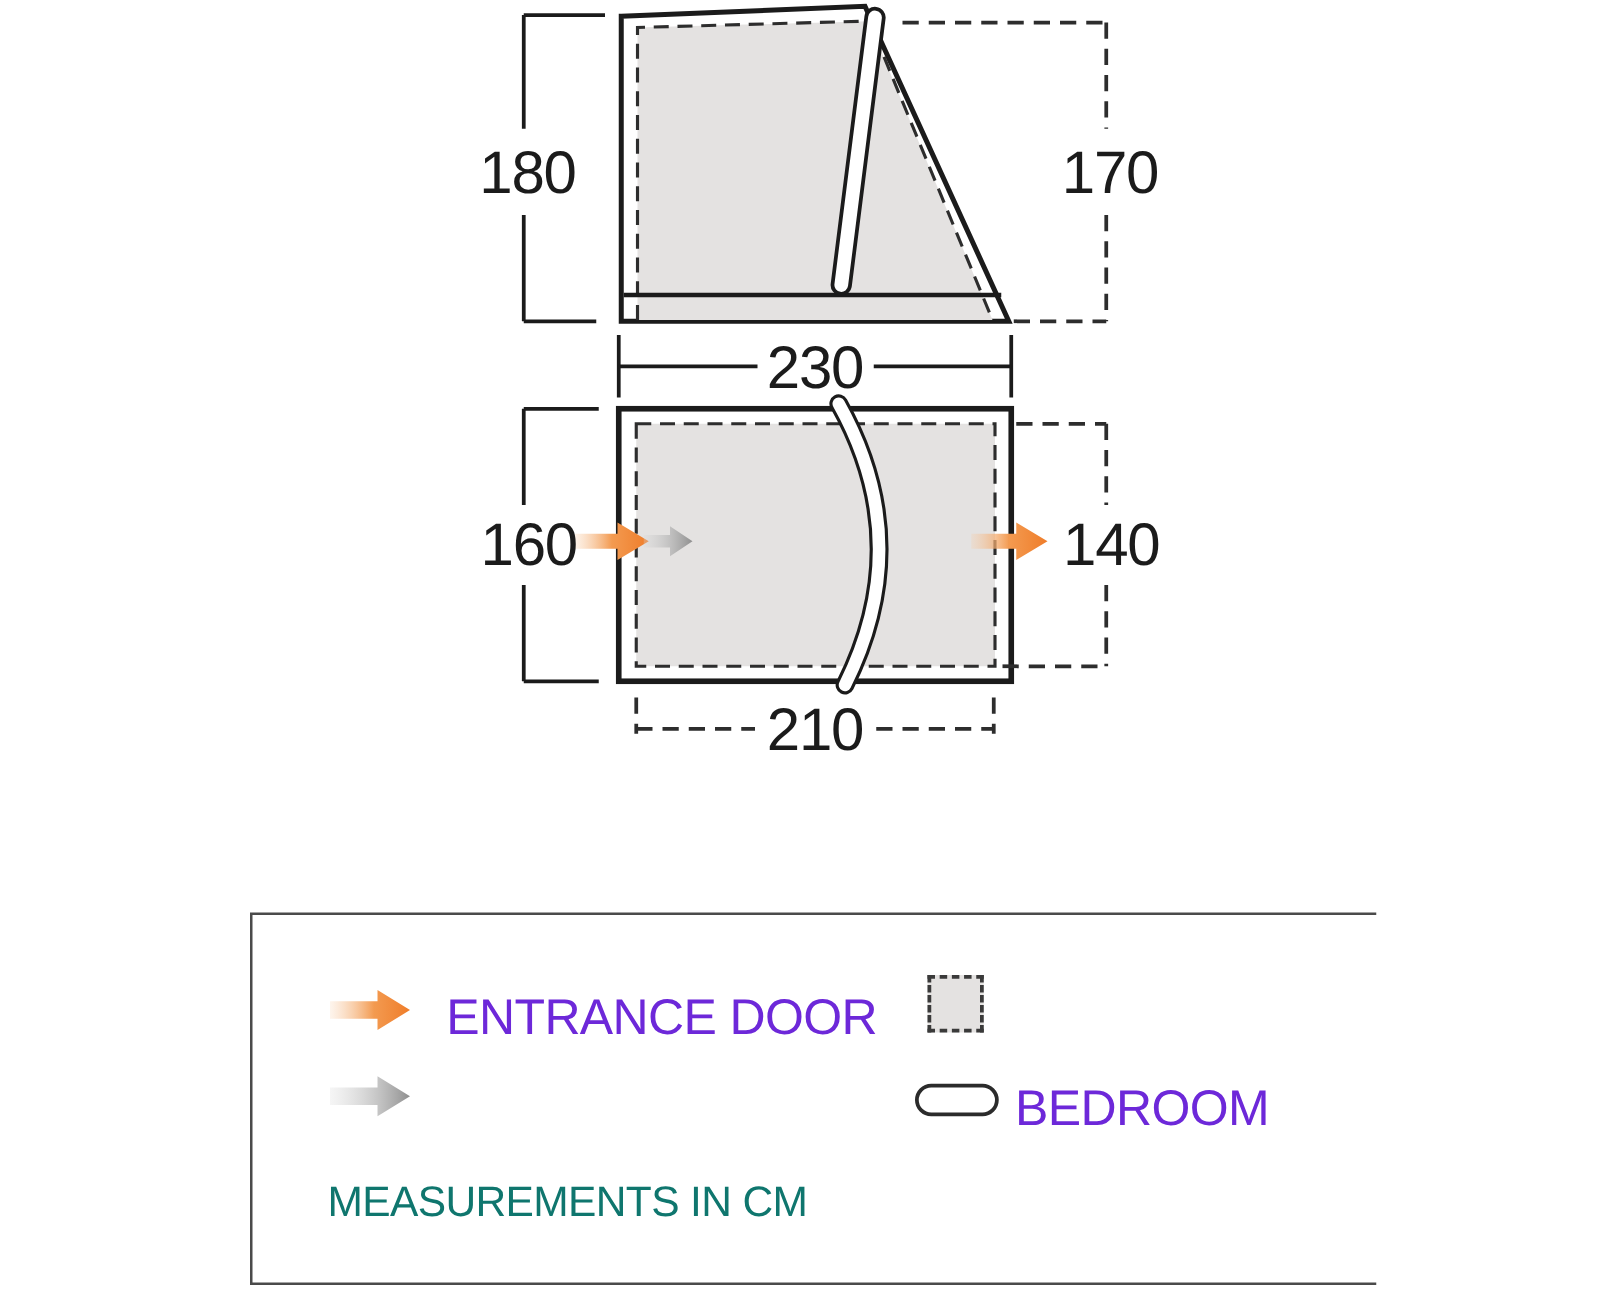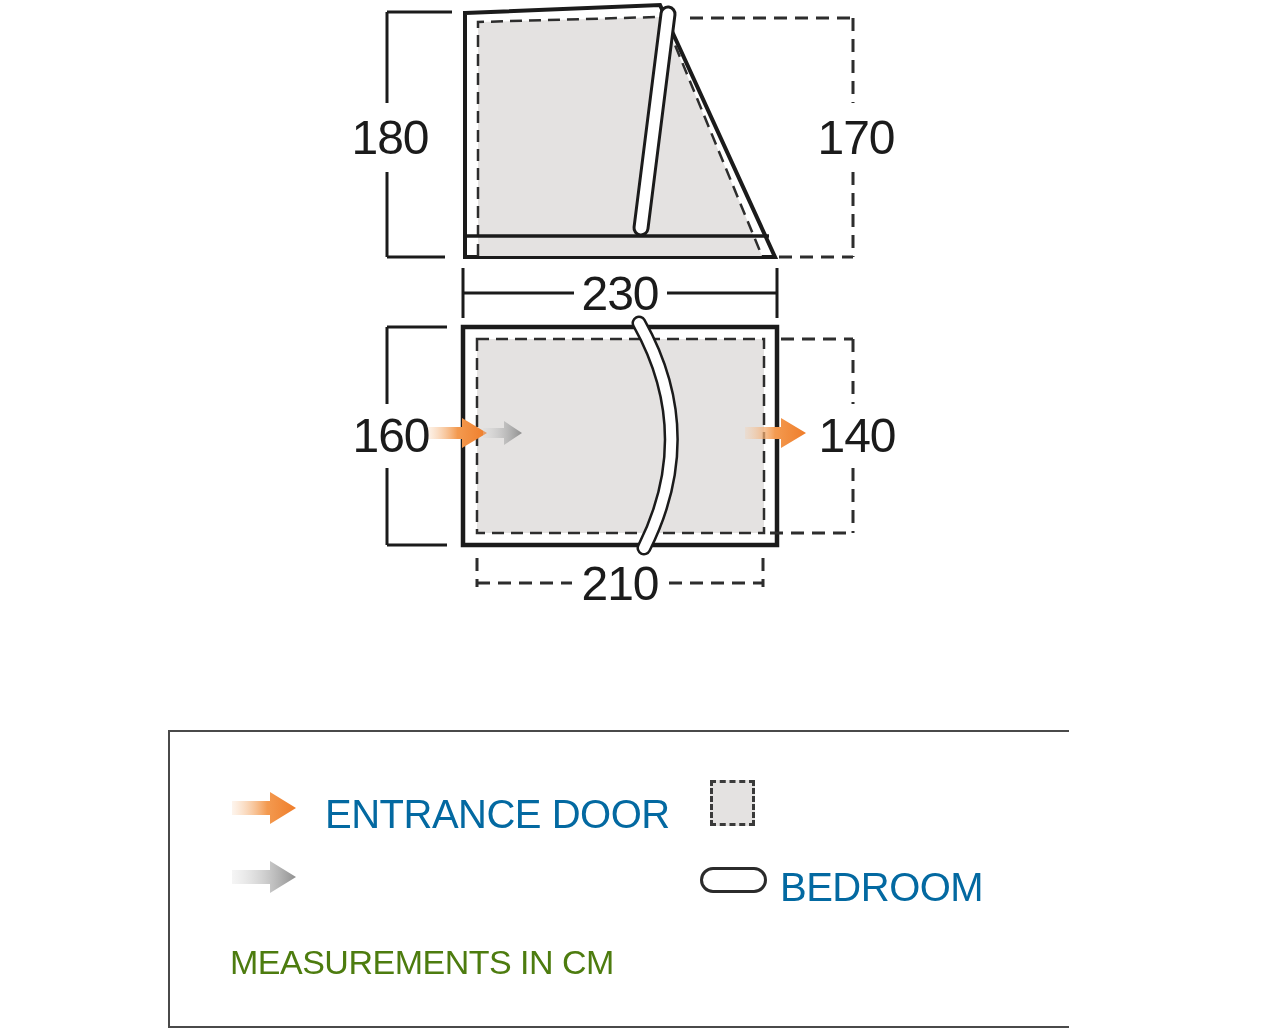--- a/index.html
+++ b/index.html
@@ -3,49 +3,50 @@
 <meta charset="utf-8">
 <style>
   html, body { margin: 0; padding: 0; background: #ffffff; }
   .canvas {
     position: relative;
     width: 1069px;
     height: 1034px;
     background: #ffffff;
     font-family: "Liberation Sans", sans-serif;
     overflow: hidden;
+    margin-left: 32px;
   }
   svg text {
     font-family: "Liberation Sans", sans-serif;
     fill: #1b1b1b;
     letter-spacing: -1px;
   }
   .dim-label { font-size: 48px; }
   .legend-box {
     position: absolute;
     left: 168px; top: 730px;
     width: 933px; height: 298px;
     border: 2px solid #4a4a4a;
     background: #ffffff;
     box-sizing: border-box;
   }
   .legend-label {
     position: absolute;
     font-size: 40px;
     letter-spacing: -0.5px;
-    color: #0369a1;
+    color: #6d28d9;
     white-space: nowrap;
     line-height: 1;
   }
   .legend-note {
     position: absolute;
     left: 230px; top: 945px;
     font-size: 34px;
     letter-spacing: -0.5px;
-    color: #4d7c0f;
+    color: #0f766e;
     white-space: nowrap;
     line-height: 1;
   }
   .legend-icon { position: absolute; }
   .bedroom-swatch {
     position: absolute;
     left: 710px; top: 780px;
     width: 45px; height: 46px;
     background: #E4E2E1;
     border: 3px dashed #3a3a3a;

